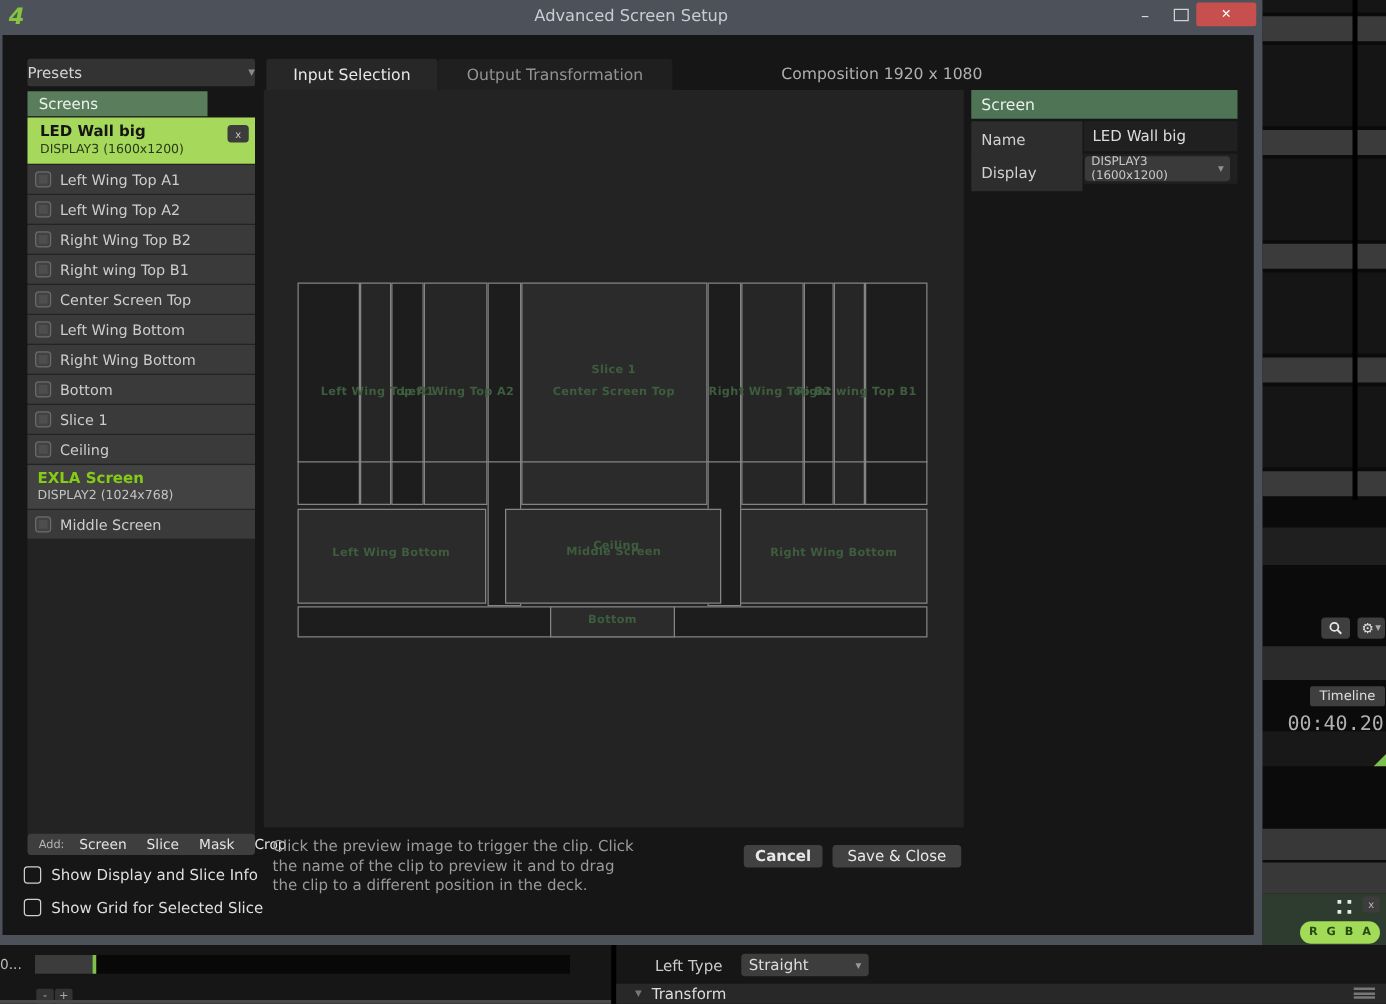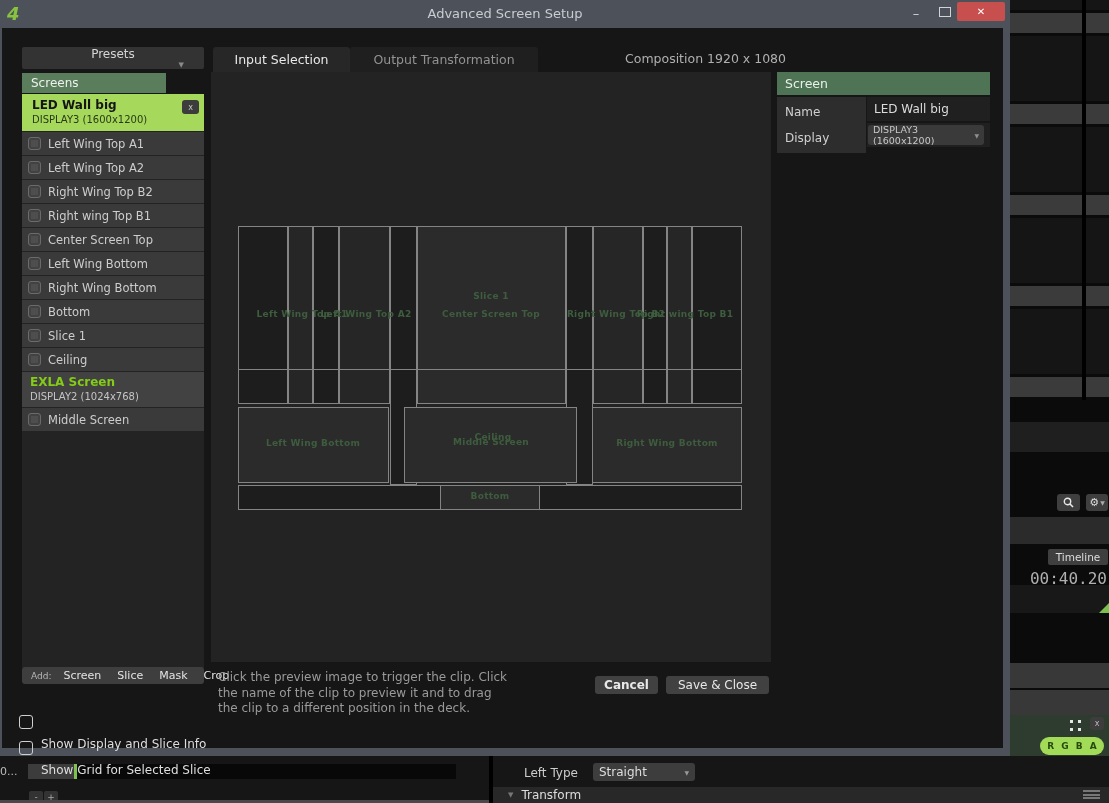--- a/index.html
+++ b/index.html
@@ -63,21 +63,21 @@
   #titlebar { left:0; top:0; width:1010px; height:28px; }
   #logo { left:7px; top:3px; font-size:18px; font-weight:bold; font-style:italic; color:#86c440; }
   #win-title { left:0; top:6px; width:1010px; text-align:center; color:#c9ccd1; font-size:13px; }
   #min-btn { left:906px; top:1px; width:20px; height:20px; color:#d8d8d8; font-size:13px;
              display:flex; align-items:flex-end; justify-content:center; }
   #max-btn { left:939px; top:7px; width:12px; height:10px; border:1px solid #d0d3d8; }
   #close-btn { left:957px; top:2px; width:48px; height:19px; background:#c7504e; border-radius:2px;
                color:#fff; font-size:10px; font-weight:bold; display:flex; align-items:center; justify-content:center; }
 
   #presets-dd { left:22px; top:47px; width:182px; height:22px; background:#333; border-radius:2px;
-                display:flex; align-items:center; padding:0 20px; color:#d5d5d5; font-size:12px;flex-direction:column; }
+                display:flex; align-items:center; padding:0 0; color:#d5d5d5; font-size:12px; }
   #presets-dd .caret { margin-left:auto; font-size:7px; color:#8a8a8a; }
   #screens-header { left:22px; top:73px; width:144px; height:20px; background:#5a7e5c;
                     color:#eef2ee; font-size:12px; display:flex; align-items:center; padding:0 9px; }
   #screen-list { left:22px; top:94px; width:182px; height:574px; background:#232323; }
   .sl-selected { position:relative; height:37px; background:#a6d85c; margin-bottom:1px; }
   .sl-selected .nm { position:absolute; left:10px; top:4px; font-size:12px; font-weight:bold; color:#151515; }
   .sl-selected .dsp { position:absolute; left:10px; top:20px; font-size:10px; color:#2a3a18; }
   .sl-selected .xbtn { position:absolute; right:5px; top:6px; width:17px; height:14px; background:#3c3c3c;
                        border-radius:3px; color:#c9c9c9; font-size:8px; display:flex; align-items:center; justify-content:center; }
   .sl-row { position:relative; height:23px; background:#3a3a3a; margin-bottom:1px;
@@ -89,21 +89,21 @@
   .sl-screen .nm { position:absolute; left:8px; top:3px; font-size:12px; font-weight:bold; color:#84cc16; }
   .sl-screen .dsp { position:absolute; left:8px; top:19px; font-size:10px; color:#c4c4c4;text-align:right; }
 
   #add-bar { left:22px; top:667px; width:182px; height:17px; background:#3e3e3e; border-radius:3px;
              display:flex; align-items:center; padding:0 9px; gap:16px; }
   #add-bar .add-lbl { font-size:9px; color:#b5b5b5; margin-right:-4px; }
   #add-bar .add-btn { font-size:11px; color:#e3e3e3; }
   .cb-row { display:flex; align-items:center; gap:8px; }
   #cb1 { left:19px; top:693px; } #cb2 { left:19px; top:719px; }
   .cb-box { width:14px; height:14px; border:1px solid #cfcfcf; border-radius:3px; background:transparent; }
-  .cb-row .cb-lbl { color:#dfdfdf; font-size:12px;margin-top:44px; }
+  .cb-row .cb-lbl { color:#dfdfdf; font-size:12px; }
 
   .tab { position:absolute; top:47px; height:25px; border-radius:3px 3px 0 0; font-size:12.5px;
          display:flex; align-items:center; justify-content:center; }
   #tab-input { left:213px; width:137px; background:#272727; color:#e8e8e8; }
   #tab-output { left:350px; width:188px; background:#1f1f1f; color:#939393; }
   #composition-label { left:625px; top:51px; font-size:12.5px; color:#b0b0b0; }
 
   #canvas { left:211px; top:72px; width:560px; height:590px; background:#232323; }
   #slice-area { position:absolute; left:27px; top:154px; width:504px; height:284px; }
   .slice-box { position:absolute; border:1px solid #848484; }

